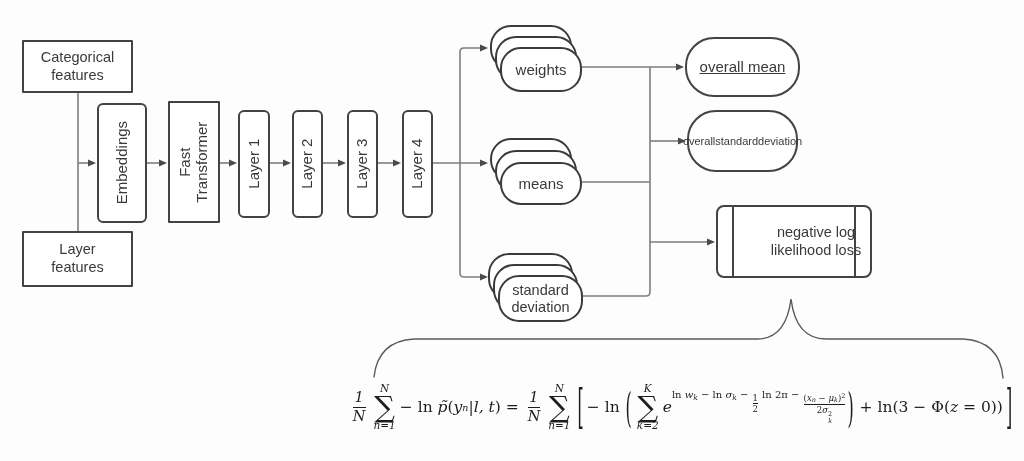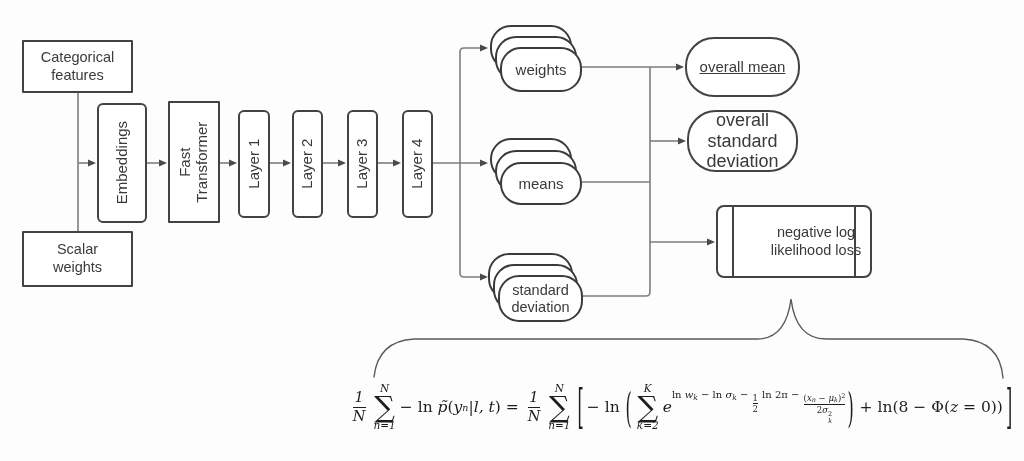--- a/index.html
+++ b/index.html
@@ -87,21 +87,21 @@
     <path class="ahead" d="M715 242 l-8 -3.6 v7.2 z"></path>
 
     <path class="brace" d="M374 377 Q378 341 414 339 H757 Q786 339 791 299 Q796 339 826 339 H963 Q1000 341 1003 378"></path>
   </svg>
 
   <div class="node" style="left:22px;top:40px;width:111px;height:53px;font-size:14.5px;padding:2px 8px;">
     <span>Categorical features</span>
   </div>
 
   <div class="node" style="left:22px;top:231px;width:111px;height:56px;font-size:14.5px;padding:2px 14px;">
-    <span>Scalar weights</span>
+    <span>Layer features</span>
   </div>
 
   <div class="node vbox" style="left:97px;top:103px;width:50px;height:120px;border-radius:6px;font-size:15px;">
     <span class="rot">Embeddings</span>
   </div>
 
   <div class="node vbox" style="left:168px;top:101px;width:52px;height:122px;font-size:15px;">
     <div class="rot">
       <span class="ln">Fast</span>
       <span class="ln">Transformer</span>
@@ -143,21 +143,21 @@
     <div class="pill pill-front" style="left:498px;top:275px;width:85px;height:47px;font-size:14.5px;flex-direction:column;">
       <span class="ln">standard</span>
       <span class="ln">deviation</span>
     </div>
   </div>
 
   <div class="node capsule" style="left:685px;top:37px;width:115px;height:60px;font-size:15px;text-decoration:underline;">
     <span>overall mean</span>
   </div>
 
-  <div class="node capsule" style="left:687px;top:110px;width:111px;height:62px;font-size:18px;flex-direction:column;line-height:1.15;">
+  <div class="node capsule" style="left:687px;top:110px;width:111px;height:62px;font-size:11px;flex-direction:row;line-height:1.15;">
     <span class="ln">overall</span>
     <span class="ln">standard</span>
     <span class="ln">deviation</span>
   </div>
 
   <div class="node" style="left:716px;top:205px;width:156px;height:73px;border-radius:8px;font-size:14.5px;flex-direction:column;padding-left:44px;">
     <div class="nll-line" style="left:14px;"></div>
     <div class="nll-line" style="right:14px;"></div>
     <span class="ln">negative log</span>
     <span class="ln">likelihood loss</span>
@@ -179,19 +179,19 @@
 
     <span class="frac"><span class="it">1</span><span class="fbar"></span><span class="it">N</span></span>
     <span class="bigsum"><span class="it">N</span><span class="sig">∑</span><span class="it">n=1</span></span>
     <span class="bigb">[</span>
     <span>− ln </span>
     <span class="bigp">(</span>
     <span class="bigsum"><span class="it">K</span><span class="sig">∑</span><span class="it">k=2</span></span>
     <span class="it">e</span>
       <span class="expo"><span>ln </span><span class="it">w</span><span class="esub it">k</span><span> − ln </span><span class="it">σ</span><span class="esub it">k</span><span> − </span><span class="tfrac"><span>1</span><span class="fbar"></span><span>2</span></span><span> ln 2π − </span><span class="tfrac"><span><span>(</span><span class="it">x</span><span class="tsub it">n</span><span> − </span><span class="it">μ</span><span class="tsub it">k</span><span>)</span><span class="tsup">2</span></span><span class="fbar"></span><span><span>2</span><span class="it">σ</span><span class="stack"><span>2</span><span class="it">k</span></span></span></span></span>
     <span class="bigp">)</span>
-    <span> + ln(8 − Φ(</span>
+    <span> + ln(3 − Φ(</span>
       <span class="it">z</span>
       <span> = 0))</span>
     <span class="bigb">]</span>
   </div>
 
 </div>
 
 </body></html>

